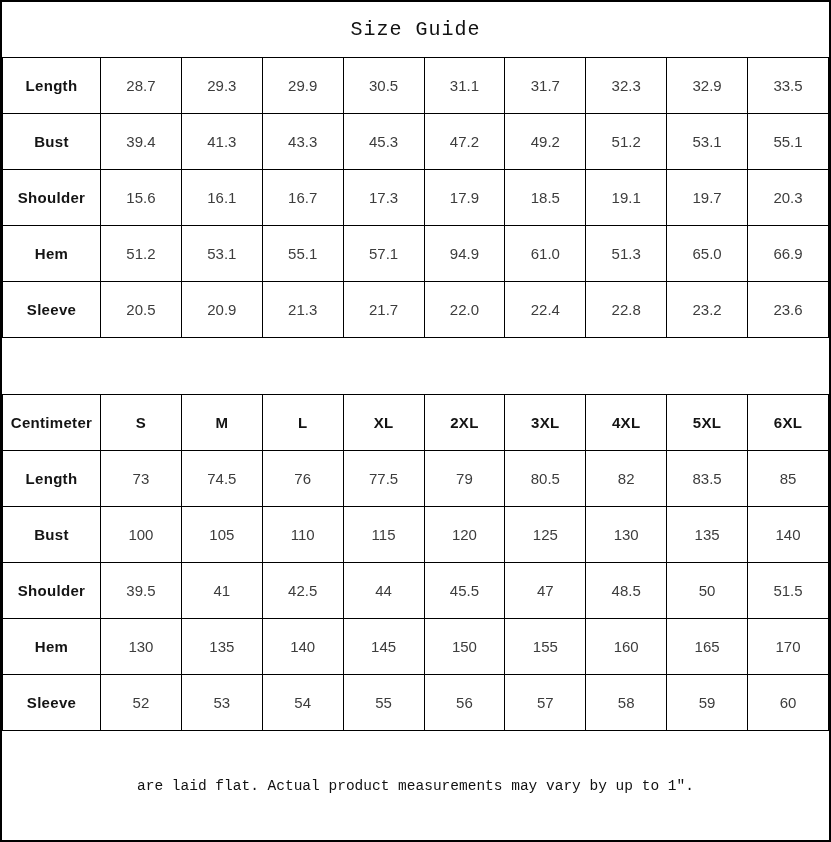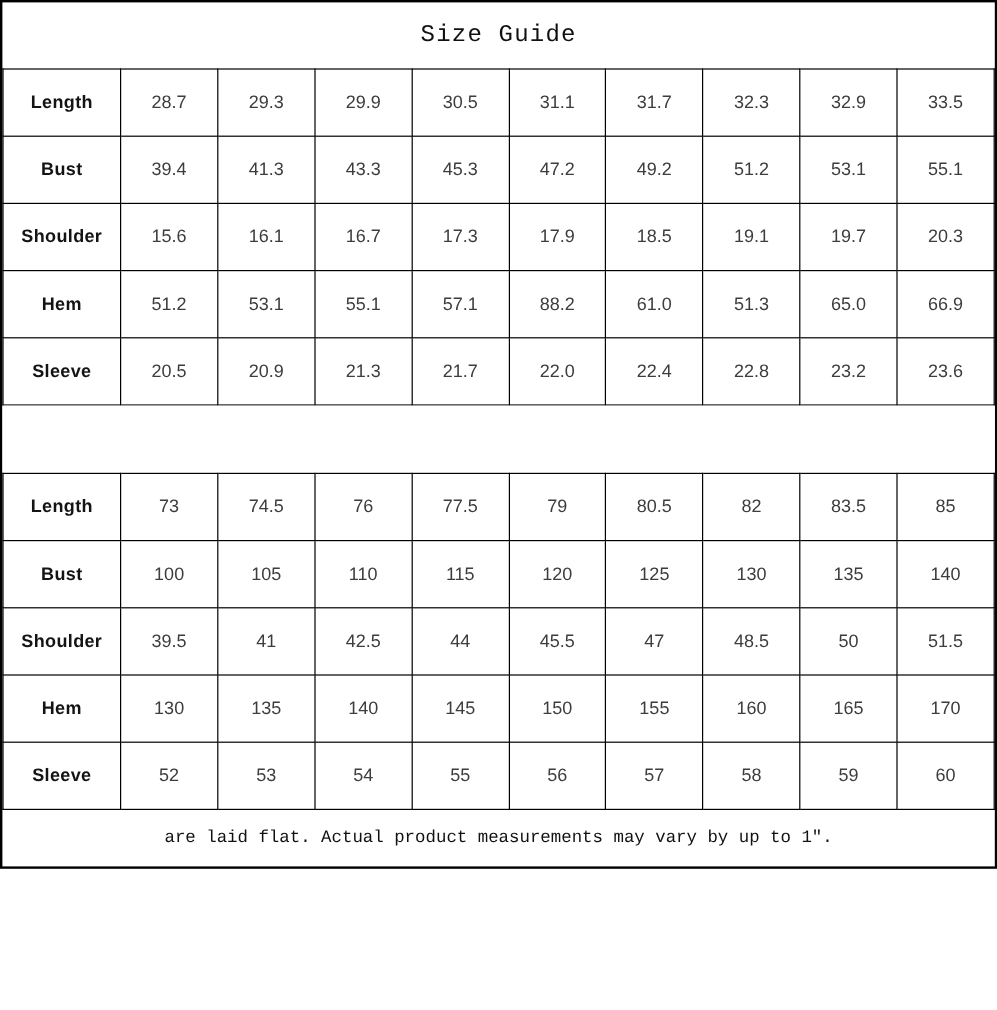--- a/index.html
+++ b/index.html
@@ -1,25 +1,26 @@
 <!DOCTYPE html>
 <html><head>
 <meta charset="utf-8">
 <style>
   * { box-sizing: border-box; margin: 0; padding: 0; }
   html, body { background: #ffffff; }
   body { width: 831px; height: 842px; overflow: hidden; }
 
   .sheet {
     width: 831px;
-    height: 724px;
+    height: 842px;
     background: #ffffff;
     border: 2px solid #000000;
     display: flex;
     flex-direction: column;
+    align-items: center;
   }
 
   .title-box {
     flex: 0 0 55px;
     display: flex;
     align-items: center;
     justify-content: center;
     font-family: "Liberation Mono", "DejaVu Sans Mono", monospace;
     font-size: 20px;
     letter-spacing: 1px;
@@ -118,21 +119,21 @@
           <td>19.1</td>
           <td>19.7</td>
           <td>20.3</td>
         </tr>
         <tr>
           <td class="row-label">Hem</td>
           <td>51.2</td>
           <td>53.1</td>
           <td>55.1</td>
           <td>57.1</td>
-          <td>88.2</td>
+          <td>94.9</td>
           <td>61.0</td>
           <td>51.3</td>
           <td>65.0</td>
           <td>66.9</td>
         </tr>
         <tr>
           <td class="row-label">Sleeve</td>
           <td>20.5</td>
           <td>20.9</td>
           <td>21.3</td>
@@ -148,20 +149,32 @@
 
   <div class="spacer"></div>
 
   <table class="size-table">
     <colgroup>
         <col class="label-col">
         <col span="9">
       </colgroup>
     <tbody>
         <tr>
+          <th>Centimeter</th>
+          <th>S</th>
+          <th>M</th>
+          <th>L</th>
+          <th>XL</th>
+          <th>2XL</th>
+          <th>3XL</th>
+          <th>4XL</th>
+          <th>5XL</th>
+          <th>6XL</th>
+        </tr>
+        <tr>
           <td class="row-label">Length</td>
           <td>73</td>
           <td>74.5</td>
           <td>76</td>
           <td>77.5</td>
           <td>79</td>
           <td>80.5</td>
           <td>82</td>
           <td>83.5</td>
           <td>85</td>

